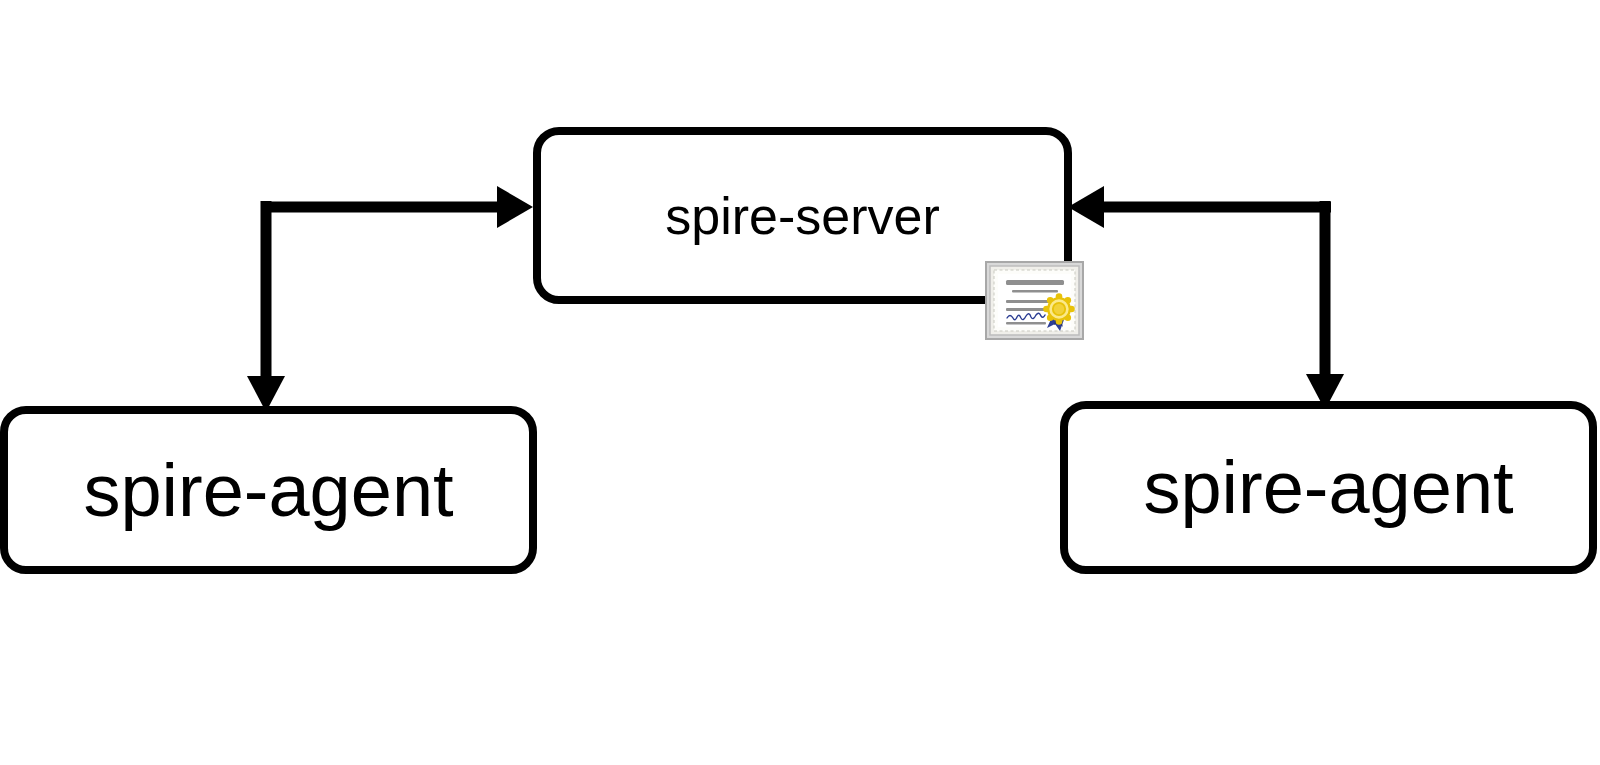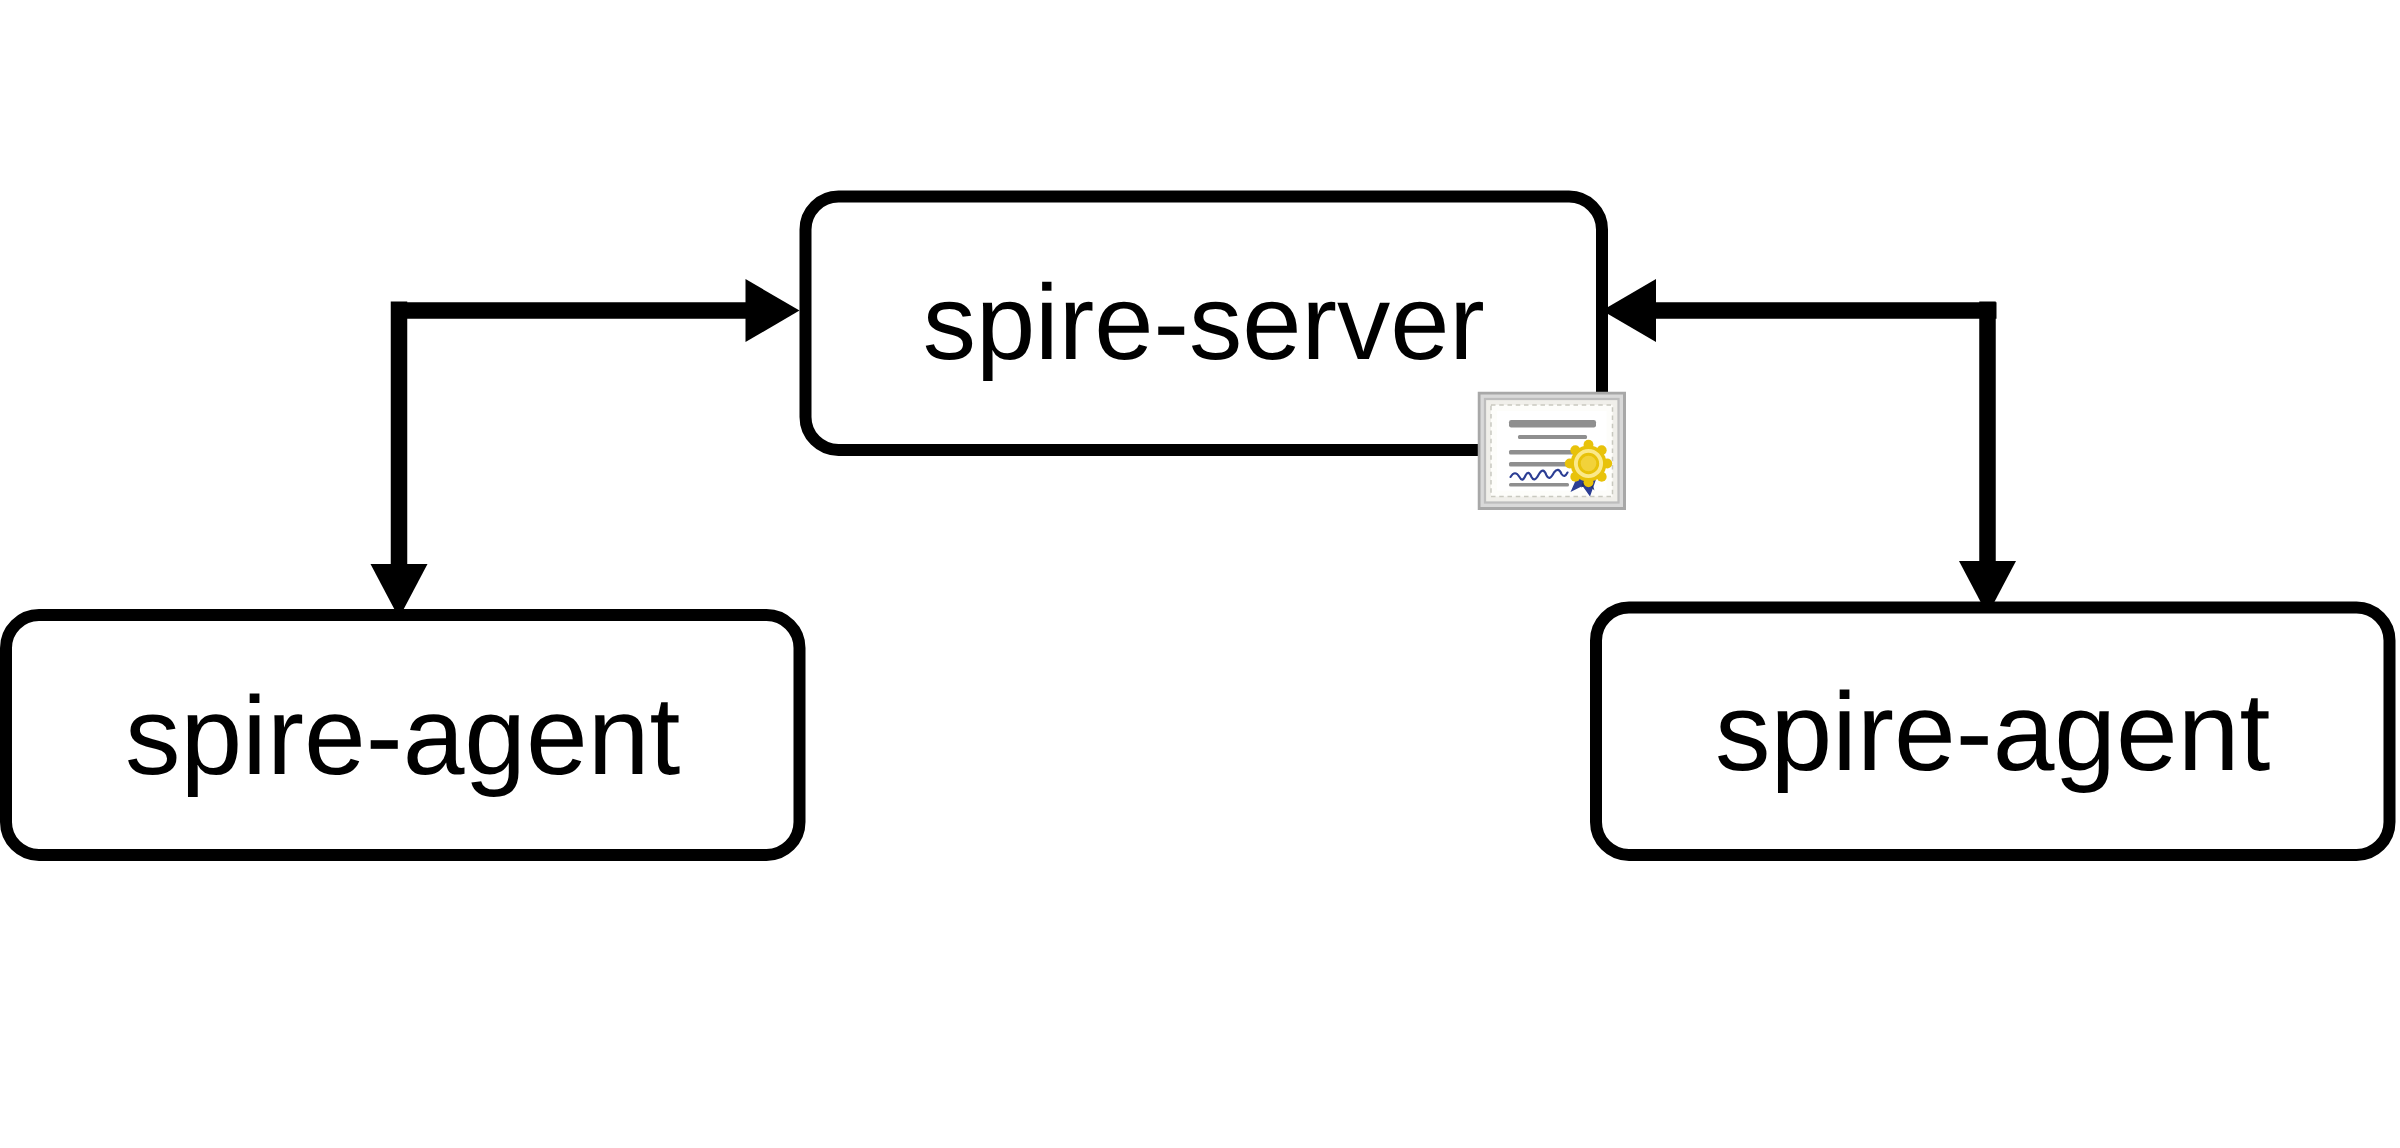--- a/index.html
+++ b/index.html
@@ -34,21 +34,21 @@
     font-family: "Liberation Sans", sans-serif;
     color: #000000;
     white-space: nowrap;
     pointer-events: none;
   }
   #label-spire-server {
     left: 537px;
     top: 131px;
     width: 531px;
     height: 169px;
-    font-size: 71px;
+    font-size: 52px;
   }
   #label-agent-left {
     left: 4px;
     top: 410px;
     width: 529px;
     height: 160px;
     font-size: 74px;
   }
   #label-agent-right {
     left: 1064px;

